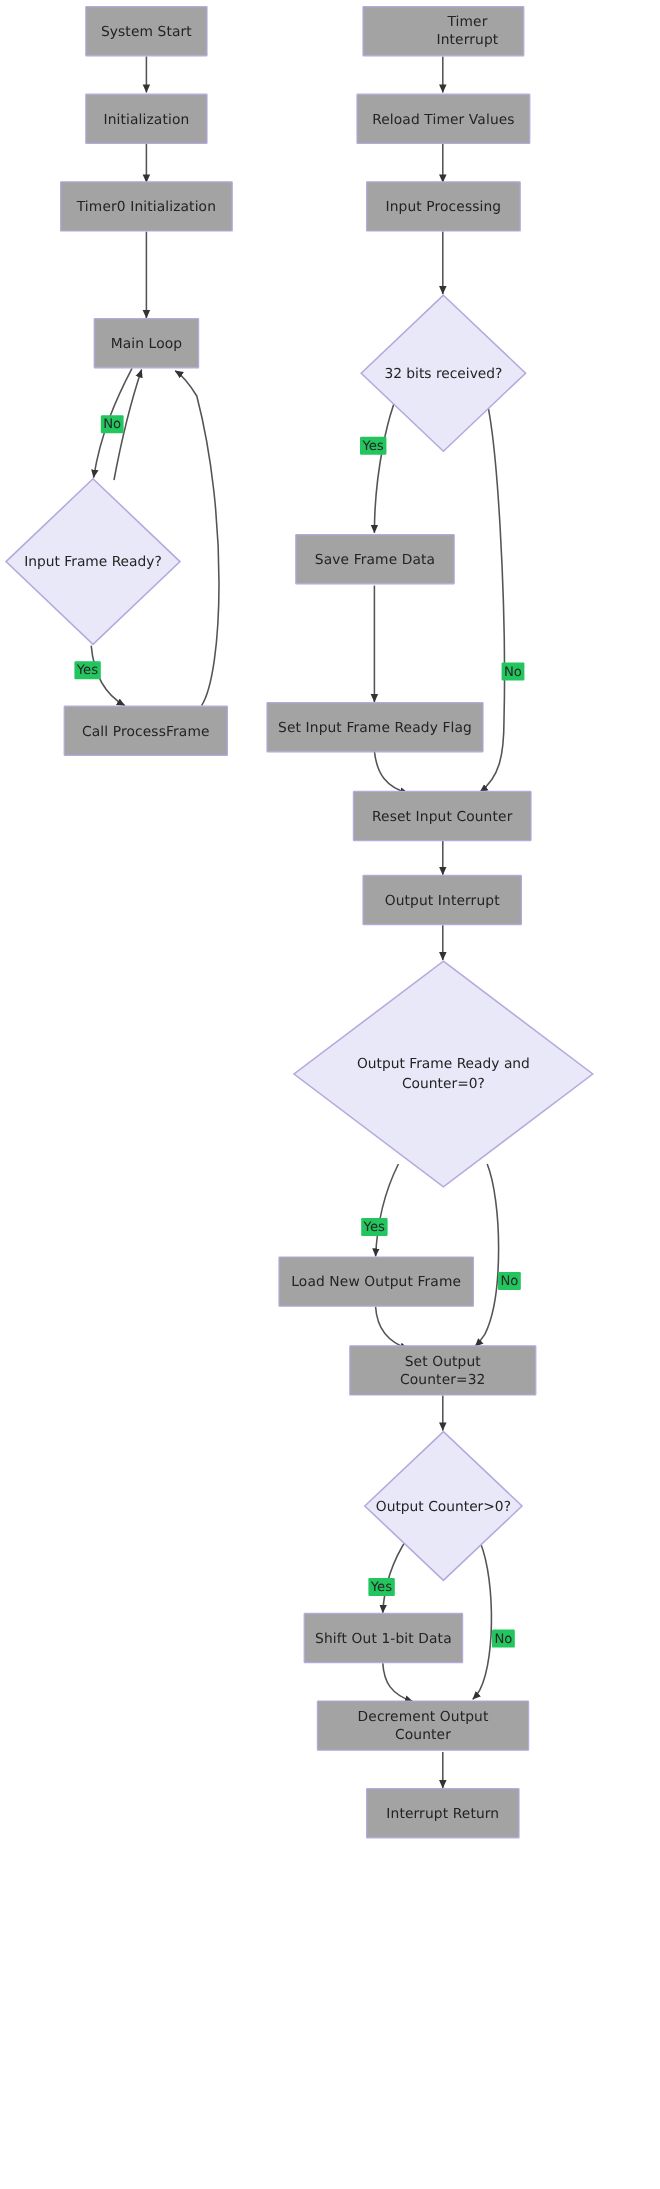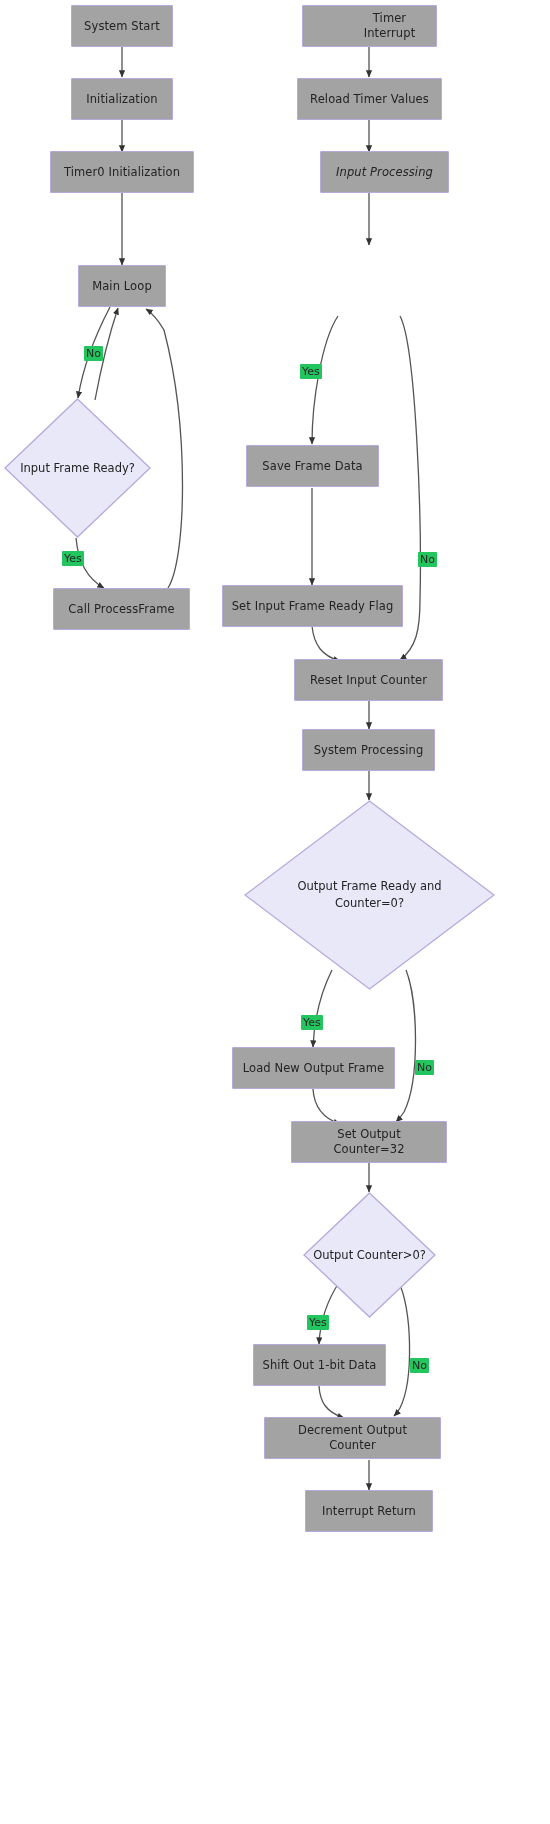--- a/index.html
+++ b/index.html
@@ -162,39 +162,45 @@
   </div>
 
   <div class="node" style="left:302px; top:5px; width:135px; height:42px;padding-left:40px;">
     <span class="node-label">Timer Interrupt</span>
   </div>
 
   <div class="node" style="left:297px; top:78px; width:145px; height:42px;">
     <span class="node-label">Reload Timer Values</span>
   </div>
 
-  <div class="node" style="left:320px; top:151px; width:129px; height:42px;font-style:italic;">
+  <div class="node" style="left:305px; top:151px; width:129px; height:42px;">
     <span class="node-label">Input Processing</span>
   </div>
 
+  <div class="decision" style="left:300px; top:245px; width:139px; height:132px;">
+    <svg class="diamond-shape" viewBox="0 0 139 132" preserveAspectRatio="none" xmlns="http://www.w3.org/2000/svg">
+      <polygon points="69.5,1 138,66 69.5,131 1,66" fill="#e8e8f8" stroke="#b7a8dd" stroke-width="1.3"></polygon>
+    </svg>
+    <span class="dec-label">32 bits received?</span>
+  </div>
 
   <div class="node" style="left:246px; top:445px; width:133px; height:42px;">
     <span class="node-label">Save Frame Data</span>
   </div>
 
   <div class="node" style="left:222px; top:585px; width:181px; height:42px;">
     <span class="node-label">Set Input Frame Ready Flag</span>
   </div>
 
   <div class="node" style="left:294px; top:659px; width:149px; height:42px;">
     <span class="node-label">Reset Input Counter</span>
   </div>
 
   <div class="node" style="left:302px; top:729px; width:133px; height:42px;">
-    <span class="node-label">System Processing</span>
+    <span class="node-label">Output Interrupt</span>
   </div>
 
   <div class="decision" style="left:244px; top:800px; width:251px; height:190px;">
     <svg class="diamond-shape" viewBox="0 0 251 190" preserveAspectRatio="none" xmlns="http://www.w3.org/2000/svg">
       <polygon points="125.5,1 250,95 125.5,189 1,95" fill="#e8e8f8" stroke="#b7a8dd" stroke-width="1.3"></polygon>
     </svg>
     <span class="dec-label">Output Frame Ready and
 Counter=0?</span>
   </div>
 

